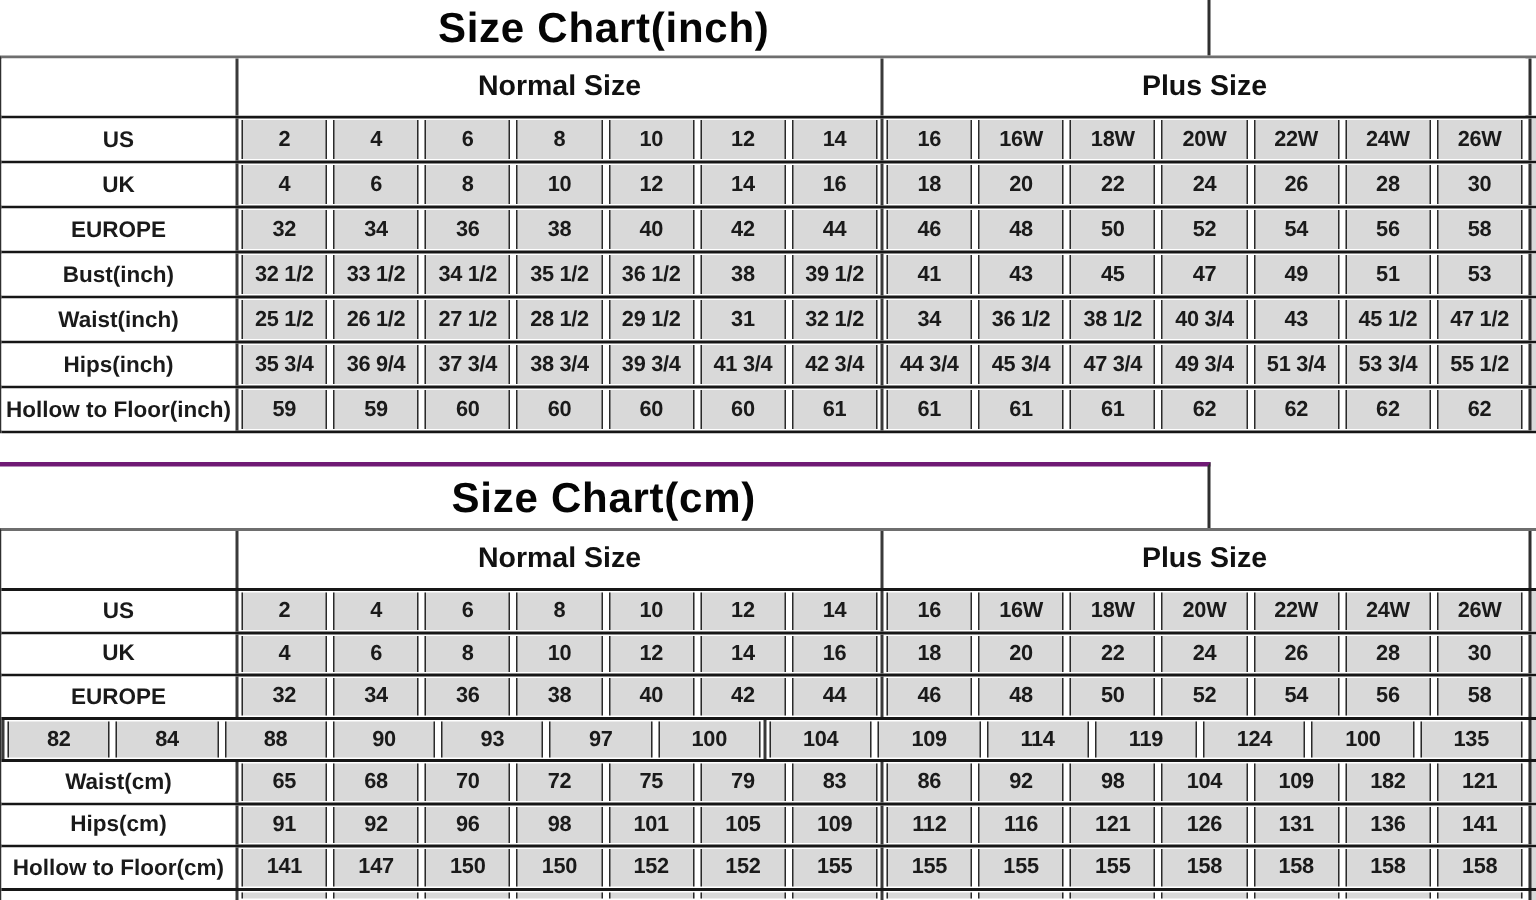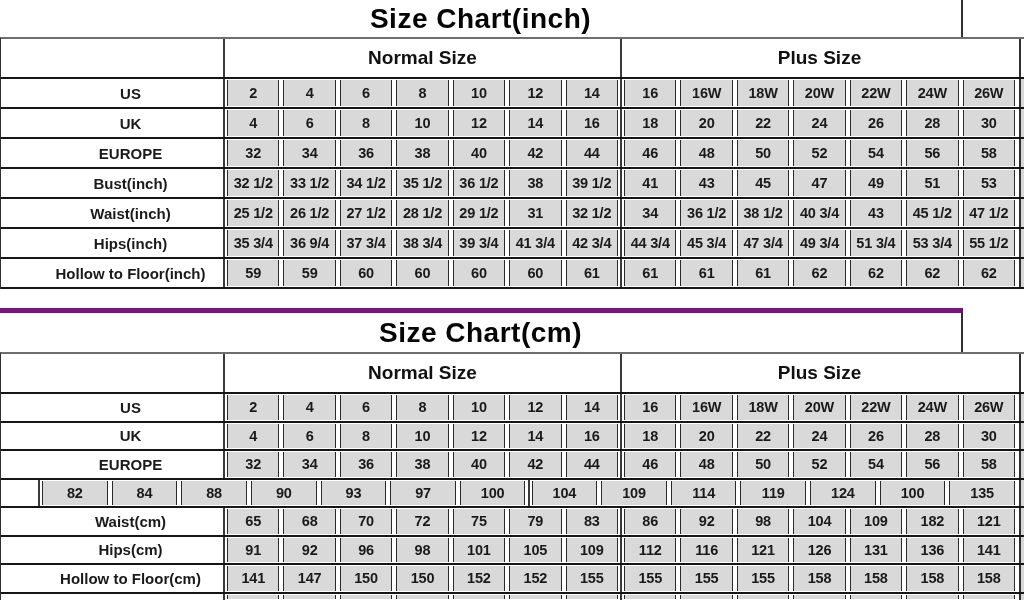--- a/index.html
+++ b/index.html
@@ -5,36 +5,36 @@
   html,body{margin:0;padding:0;}
   body{
     width:1024px;height:600px;overflow:hidden;background:#ffffff;
     font-family:"Liberation Sans","DejaVu Sans",sans-serif;color:#1a1a1a;
   }
   *{box-sizing:border-box;}
   .page{width:1024px;height:600px;position:relative;}
 
   
   .title{
-    width:963px;height:37px;border-right:2px solid #2f2f2f;
+    width:807px;height:37px;border-right:2px solid #2f2f2f;
     display:flex;align-items:center;justify-content:center;
     font-size:28px;font-weight:800;letter-spacing:.5px;color:#050505;
   }
-  .title2{height:44px;border-top:5px solid #701a75;text-align:center;}
+  .title2{height:44px;border-top:3px solid #701a75;text-align:center;}
   .midgap{width:1024px;height:19px;background:#fff;}
 
   
   .sizetable{width:1024px;border-top:2px solid #6e6e6e;border-left:1px solid #2f2f2f;}
-  .trow{display:flex;align-items:stretch;border-bottom:2px solid #161616;padding-left:37px;}
+  .trow{display:flex;align-items:stretch;border-bottom:2px solid #161616;}
   .t0 .trow{height:30px;}
   .t1 .trow{height:28.5px;}
   .t0 .thead,.t1 .thead{height:40px;}
 
   .lbl{
-    width:185px;background:#fff;display:flex;align-items:center;justify-content:center;
+    width:156px;background:#fff;display:flex;align-items:center;justify-content:center;
     font-size:15px;font-weight:700;white-space:nowrap;
   }
   .grp{flex:7;display:flex;border-left:2px solid #3a3a3a;min-width:0;}
   .ghead{
     align-items:center;justify-content:center;background:#fff;
     font-size:19px;font-weight:700;color:#111;
   }
   .cell{
     flex:1;margin:1px 2px;background:#d9d9d9;
     border-left:1px solid #2a2a2a;border-right:1px solid #2a2a2a;

